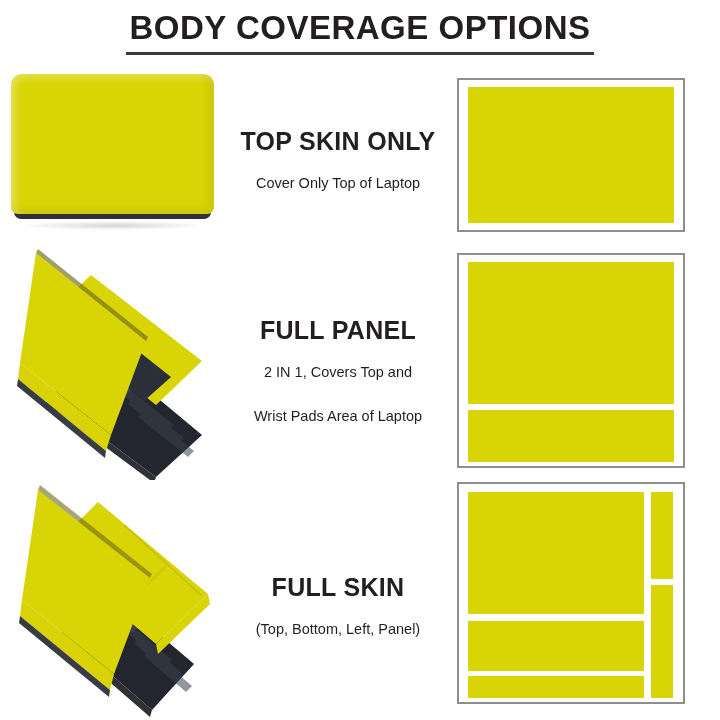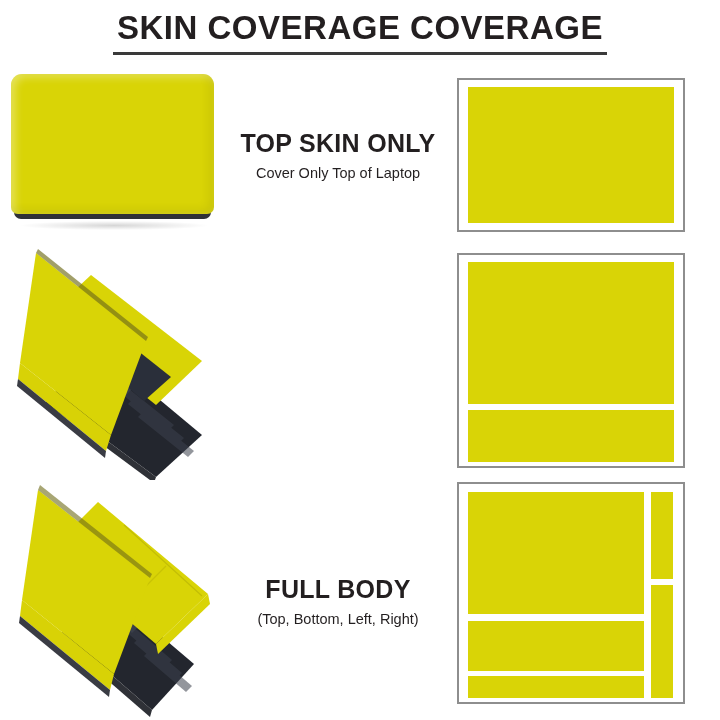--- a/index.html
+++ b/index.html
@@ -48,21 +48,21 @@
   .col-art {
     position: absolute;
     left: 0;
     top: 0;
     width: 232px;
     height: 100%;
   }
   .col-text {
     position: absolute;
     left: 232px;
-    top: 4px;
+    top: 14px;
     width: 212px;
     height: 100%;
     display: flex;
     flex-direction: column;
     align-items: center;
     justify-content: center;
     text-align: center;
   }
   .col-panel {
     position: absolute;
@@ -79,21 +79,21 @@
     letter-spacing: 0.3px;
     color: #231f20;
     margin: 0 0 5px 0;
     white-space: nowrap;
   }
   .opt-sub {
     font-size: 14.5px;
     font-weight: normal;
     color: #231f20;
     line-height: 20px;
-    margin: 0;
+    margin: 12px;
     white-space: nowrap;
     text-align: right;
   }
 
   
   .laptop {
     position: absolute;
   }
 
   
@@ -152,21 +152,21 @@
   }
 
   .sheet-1 { left: 13px; top: 16px; width: 228px; height: 154px; }
   .sheet-2 { left: 13px; top: 8px;  width: 228px; height: 215px; }
   .sheet-3 { left: 13px; top: 4px;  width: 228px; height: 222px; }
 </style>
 </head>
 <body>
 
 <div class="title-wrap">
-  <div class="title">SKIN COVERAGE COVERAGE</div>
+  <div class="title">BODY COVERAGE OPTIONS</div>
 </div>
 
 <div class="row row-1">
 
   <div class="col-art">
     <div class="laptop laptop-closed">
       <div class="lc-base"></div>
       <div class="lc-lid"></div>
       <div class="lc-shadow"></div>
     </div>
@@ -205,20 +205,25 @@
       <polygon points="112,90 165,132 138,156 86,112" fill="#2a2f3a"></polygon>
 
       <polygon points="30,8 140,96 105,190 14,118" fill="#d9d406"></polygon>
       <polygon points="14,118 105,190 100,206 12,134" fill="#d8d206"></polygon>
 
       <polygon points="30,8 32,4 142,92 140,96" fill="#6e6b18" opacity="0.65"></polygon>
       <polygon points="12,134 100,206 99,213 11,141" fill="#3a3c44"></polygon>
     </svg>
   </div>
 
+  <div class="col-text">
+    <div class="opt-title">FULL PANEL</div>
+    <div class="opt-sub">2 IN 1, Covers Top and</div>
+    <div class="opt-sub">Wrist Pads Area of Laptop</div>
+  </div>
 
   <div class="col-panel">
     <div class="sheet sheet-2">
       <div class="piece" style="left:9px; top:7px; width:206px; height:142px;"></div>
       <div class="piece" style="left:9px; top:155px; width:206px; height:52px;"></div>
     </div>
   </div>
 </div>
 
 <div class="row row-3">
@@ -244,22 +249,22 @@
       <polygon points="32,12 144,100 108,196 16,122" fill="#d9d406"></polygon>
       <polygon points="16,122 108,196 104,212 14,138" fill="#d8d206"></polygon>
       <polygon points="32,12 34,7 146,96 144,100" fill="#6e6b18" opacity="0.6"></polygon>
       <polygon points="14,138 104,212 103,219 13,145" fill="#3a3c44"></polygon>
 
       <polygon points="202,116 150,166 152,176 204,126" fill="#d9d406"></polygon>
     </svg>
   </div>
 
   <div class="col-text">
-    <div class="opt-title">FULL BODY</div>
-    <div class="opt-sub">(Top, Bottom, Left, Right)</div>
+    <div class="opt-title">FULL SKIN</div>
+    <div class="opt-sub">(Top, Bottom, Left, Panel)</div>
   </div>
 
   <div class="col-panel">
     <div class="sheet sheet-3">
       <div class="piece" style="left:9px; top:8px; width:176px; height:122px;"></div>
       <div class="piece" style="left:9px; top:137px; width:176px; height:50px;"></div>
       <div class="piece" style="left:9px; top:192px; width:176px; height:22px;"></div>
       <div class="piece" style="left:192px; top:8px; width:22px; height:87px;"></div>
       <div class="piece" style="left:192px; top:101px; width:22px; height:113px;"></div>
     </div>

